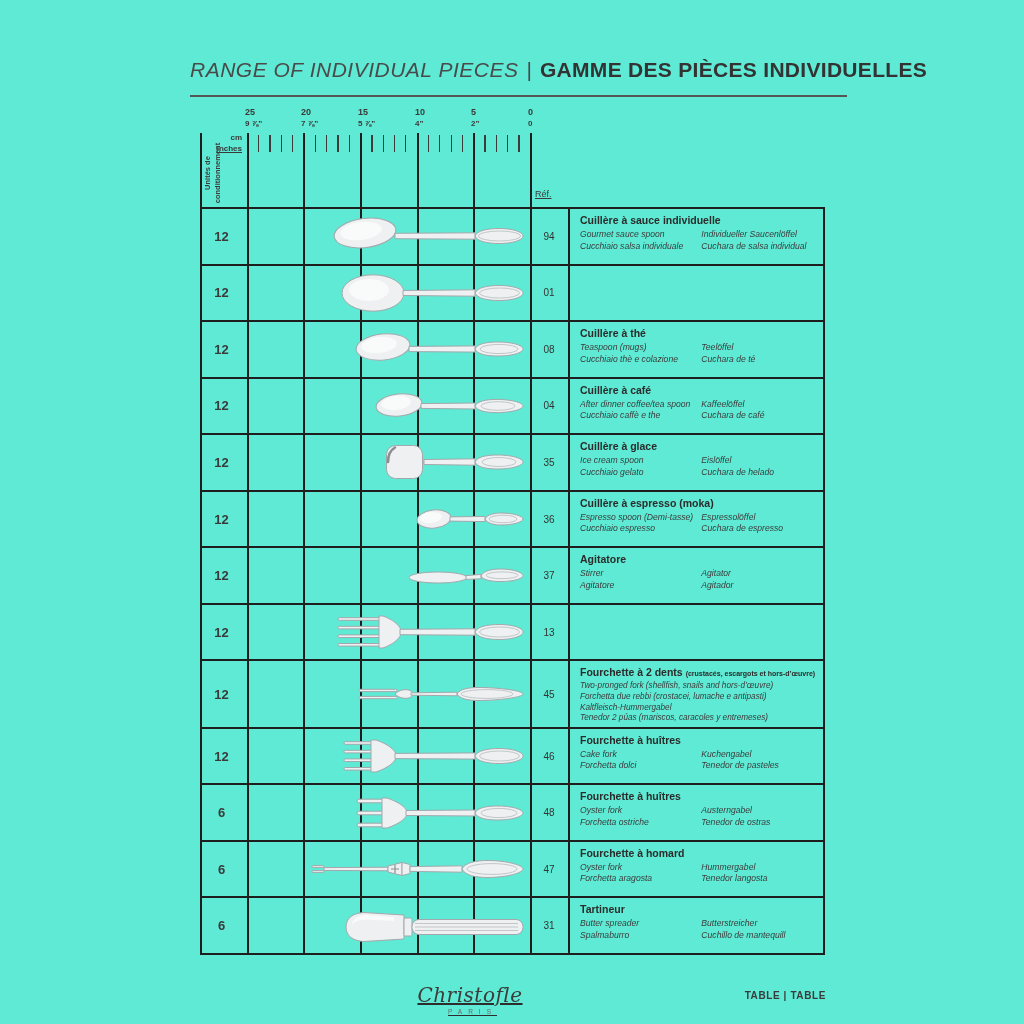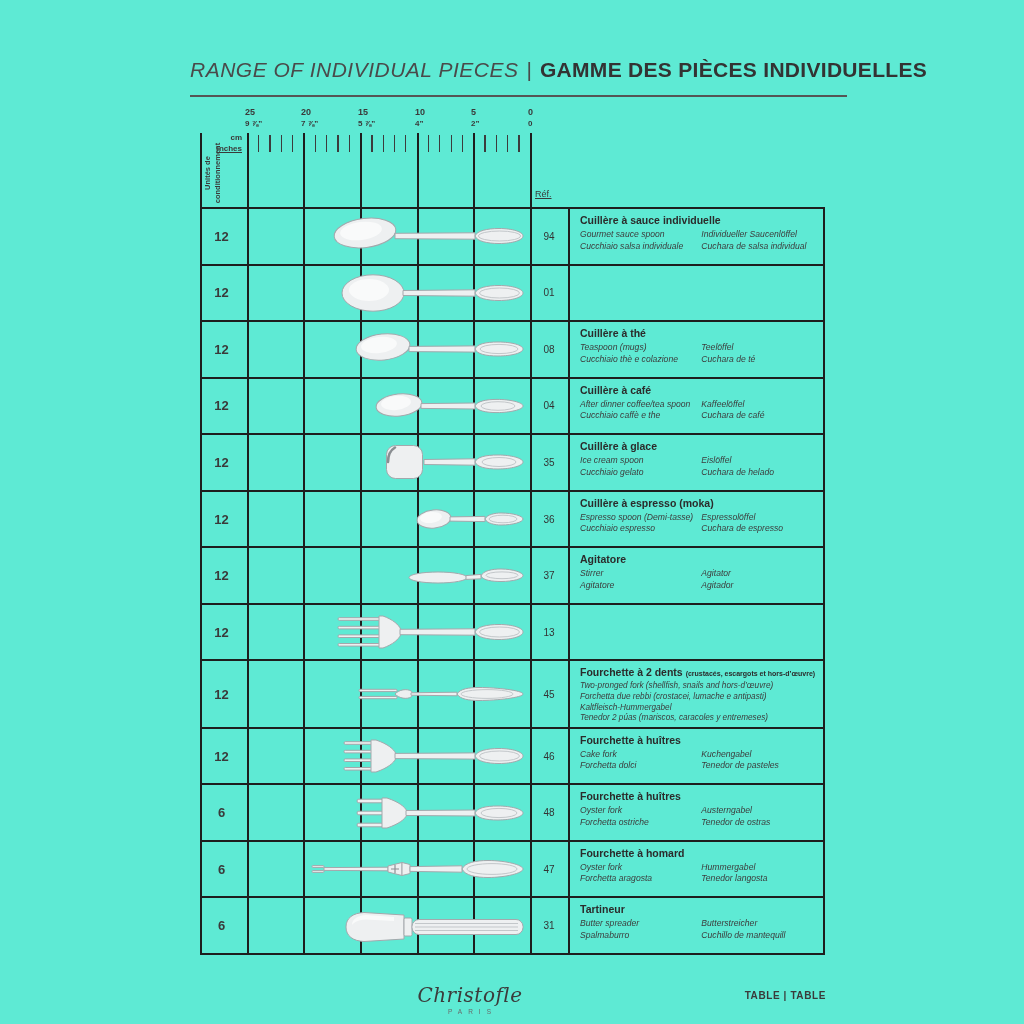--- a/index.html
+++ b/index.html
@@ -46,21 +46,21 @@
   .d-stack .d-sub { font-size:8.2px; line-height:10.6px; }
 
   
   .pc { overflow:visible; }
   .pc .m { fill:#eef0f1; stroke:#a4a8ac; stroke-width:1; }
   .pc .hi { fill:#f9fafa; stroke:none; }
   .pc .in { fill:none; stroke:#c3c7ca; stroke-width:1; }
   .pc .dk { fill:none; stroke:#8a8e92; stroke-width:2.6; stroke-linecap:round; }
 
   
-  .brand { position:absolute; left:380px; top:983px; width:180px; text-align:center; }
+  .brand { position:absolute; left:380px; top:983px; width:180px; text-align:center;text-decoration:underline; }
   .brand-name { font-family:"DejaVu Serif", serif; font-style:italic; font-size:20px; color:#3b3b3b; letter-spacing:0.5px; }
   .brand-sub { font-size:6.5px; letter-spacing:6px; color:#6a6a6a; margin-top:1px; padding-left:5px; }
   .foot-right { position:absolute; left:700px; top:990px; width:126px; text-align:right; font-size:10px; font-weight:bold; color:#3a3a3a; letter-spacing:0.6px; }
 </style>
 </head>
 <body>
 
 <div class="page">
 
   <div class="title-wrap">

